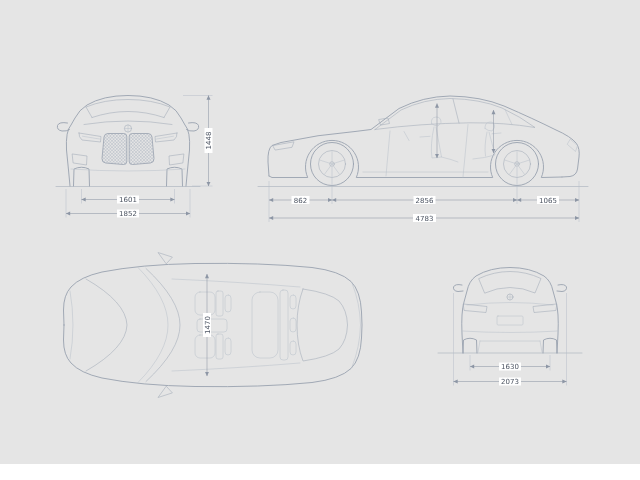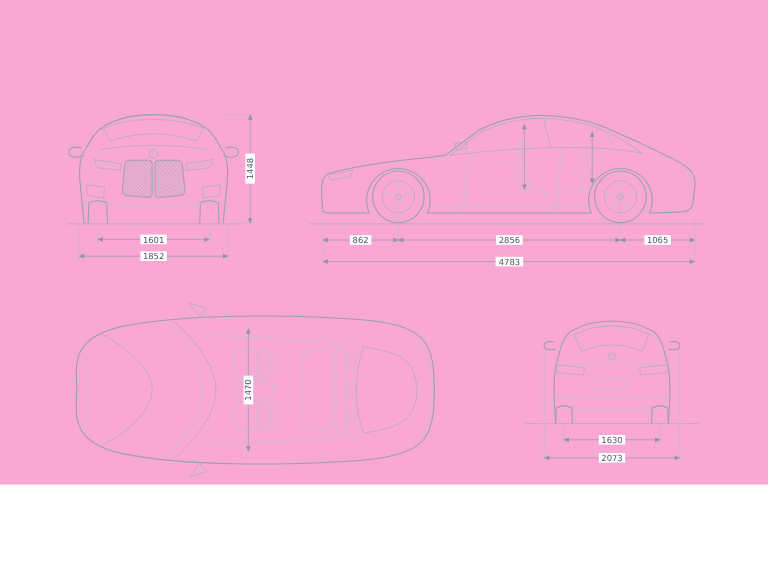--- a/index.html
+++ b/index.html
@@ -1,16 +1,16 @@
 <!DOCTYPE html>
 <html><head>
 <meta charset="utf-8">
 <style>
   html,body{margin:0;padding:0;background:#ffffff;}
-  .canvas{position:relative;width:640px;height:404px;background:#f9a8d4;overflow:hidden;font-family:"DejaVu Sans",sans-serif;}
+  .canvas{position:relative;width:640px;height:464px;background:#e5e5e5;overflow:hidden;font-family:"DejaVu Sans",sans-serif;}
   svg{display:block;}
   .outline{fill:none;stroke:#98a1af;stroke-width:0.9;stroke-linecap:round;stroke-linejoin:round;}
   .thin{fill:none;stroke:#a6aebb;stroke-width:0.6;stroke-linecap:round;stroke-linejoin:round;}
   .ghost{fill:none;stroke:#bcc2cc;stroke-width:0.55;stroke-linecap:round;stroke-linejoin:round;}
   .dim{fill:none;stroke:#939caa;stroke-width:0.6;}
   .ext{fill:none;stroke:#b6bdc8;stroke-width:0.5;}
   .mask{fill:#ffffff;stroke:none;}
   .dimtext{fill:#4c5462;font-family:"DejaVu Sans",sans-serif;font-size:7px;text-anchor:middle;}
   .mesh-fill{fill:url(#mesh);stroke:#98a1af;stroke-width:0.8;}
 </style>

